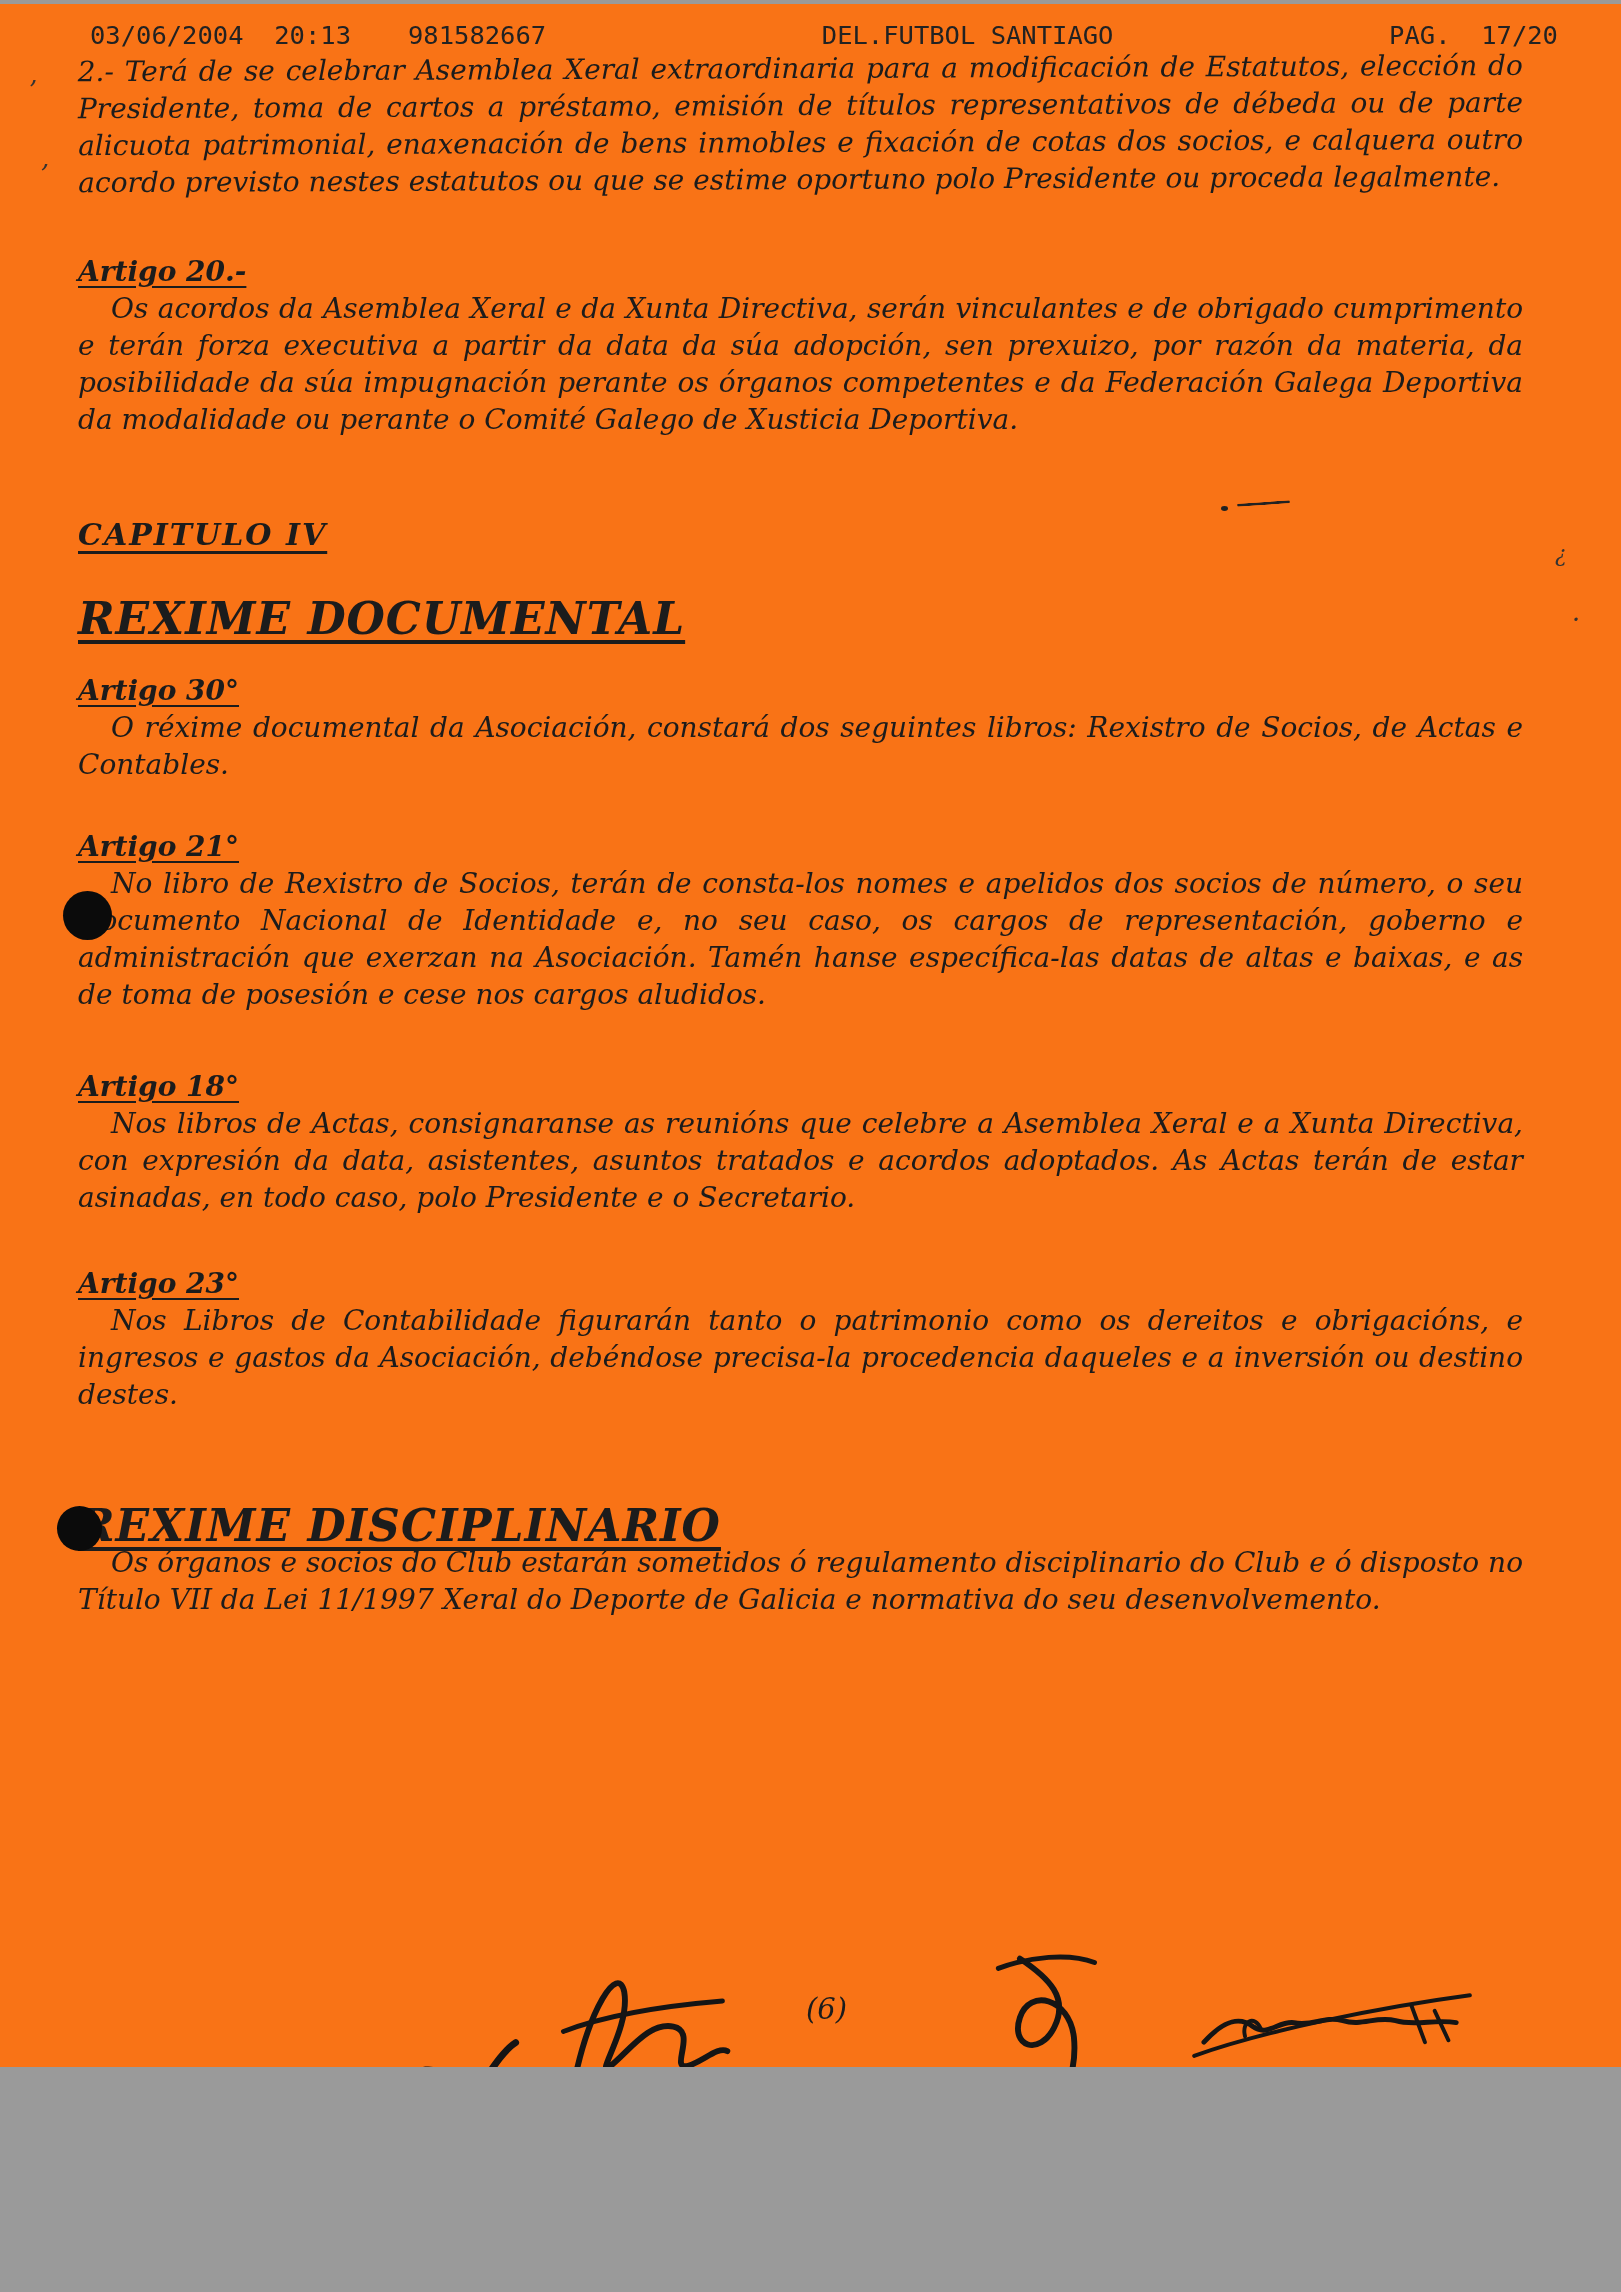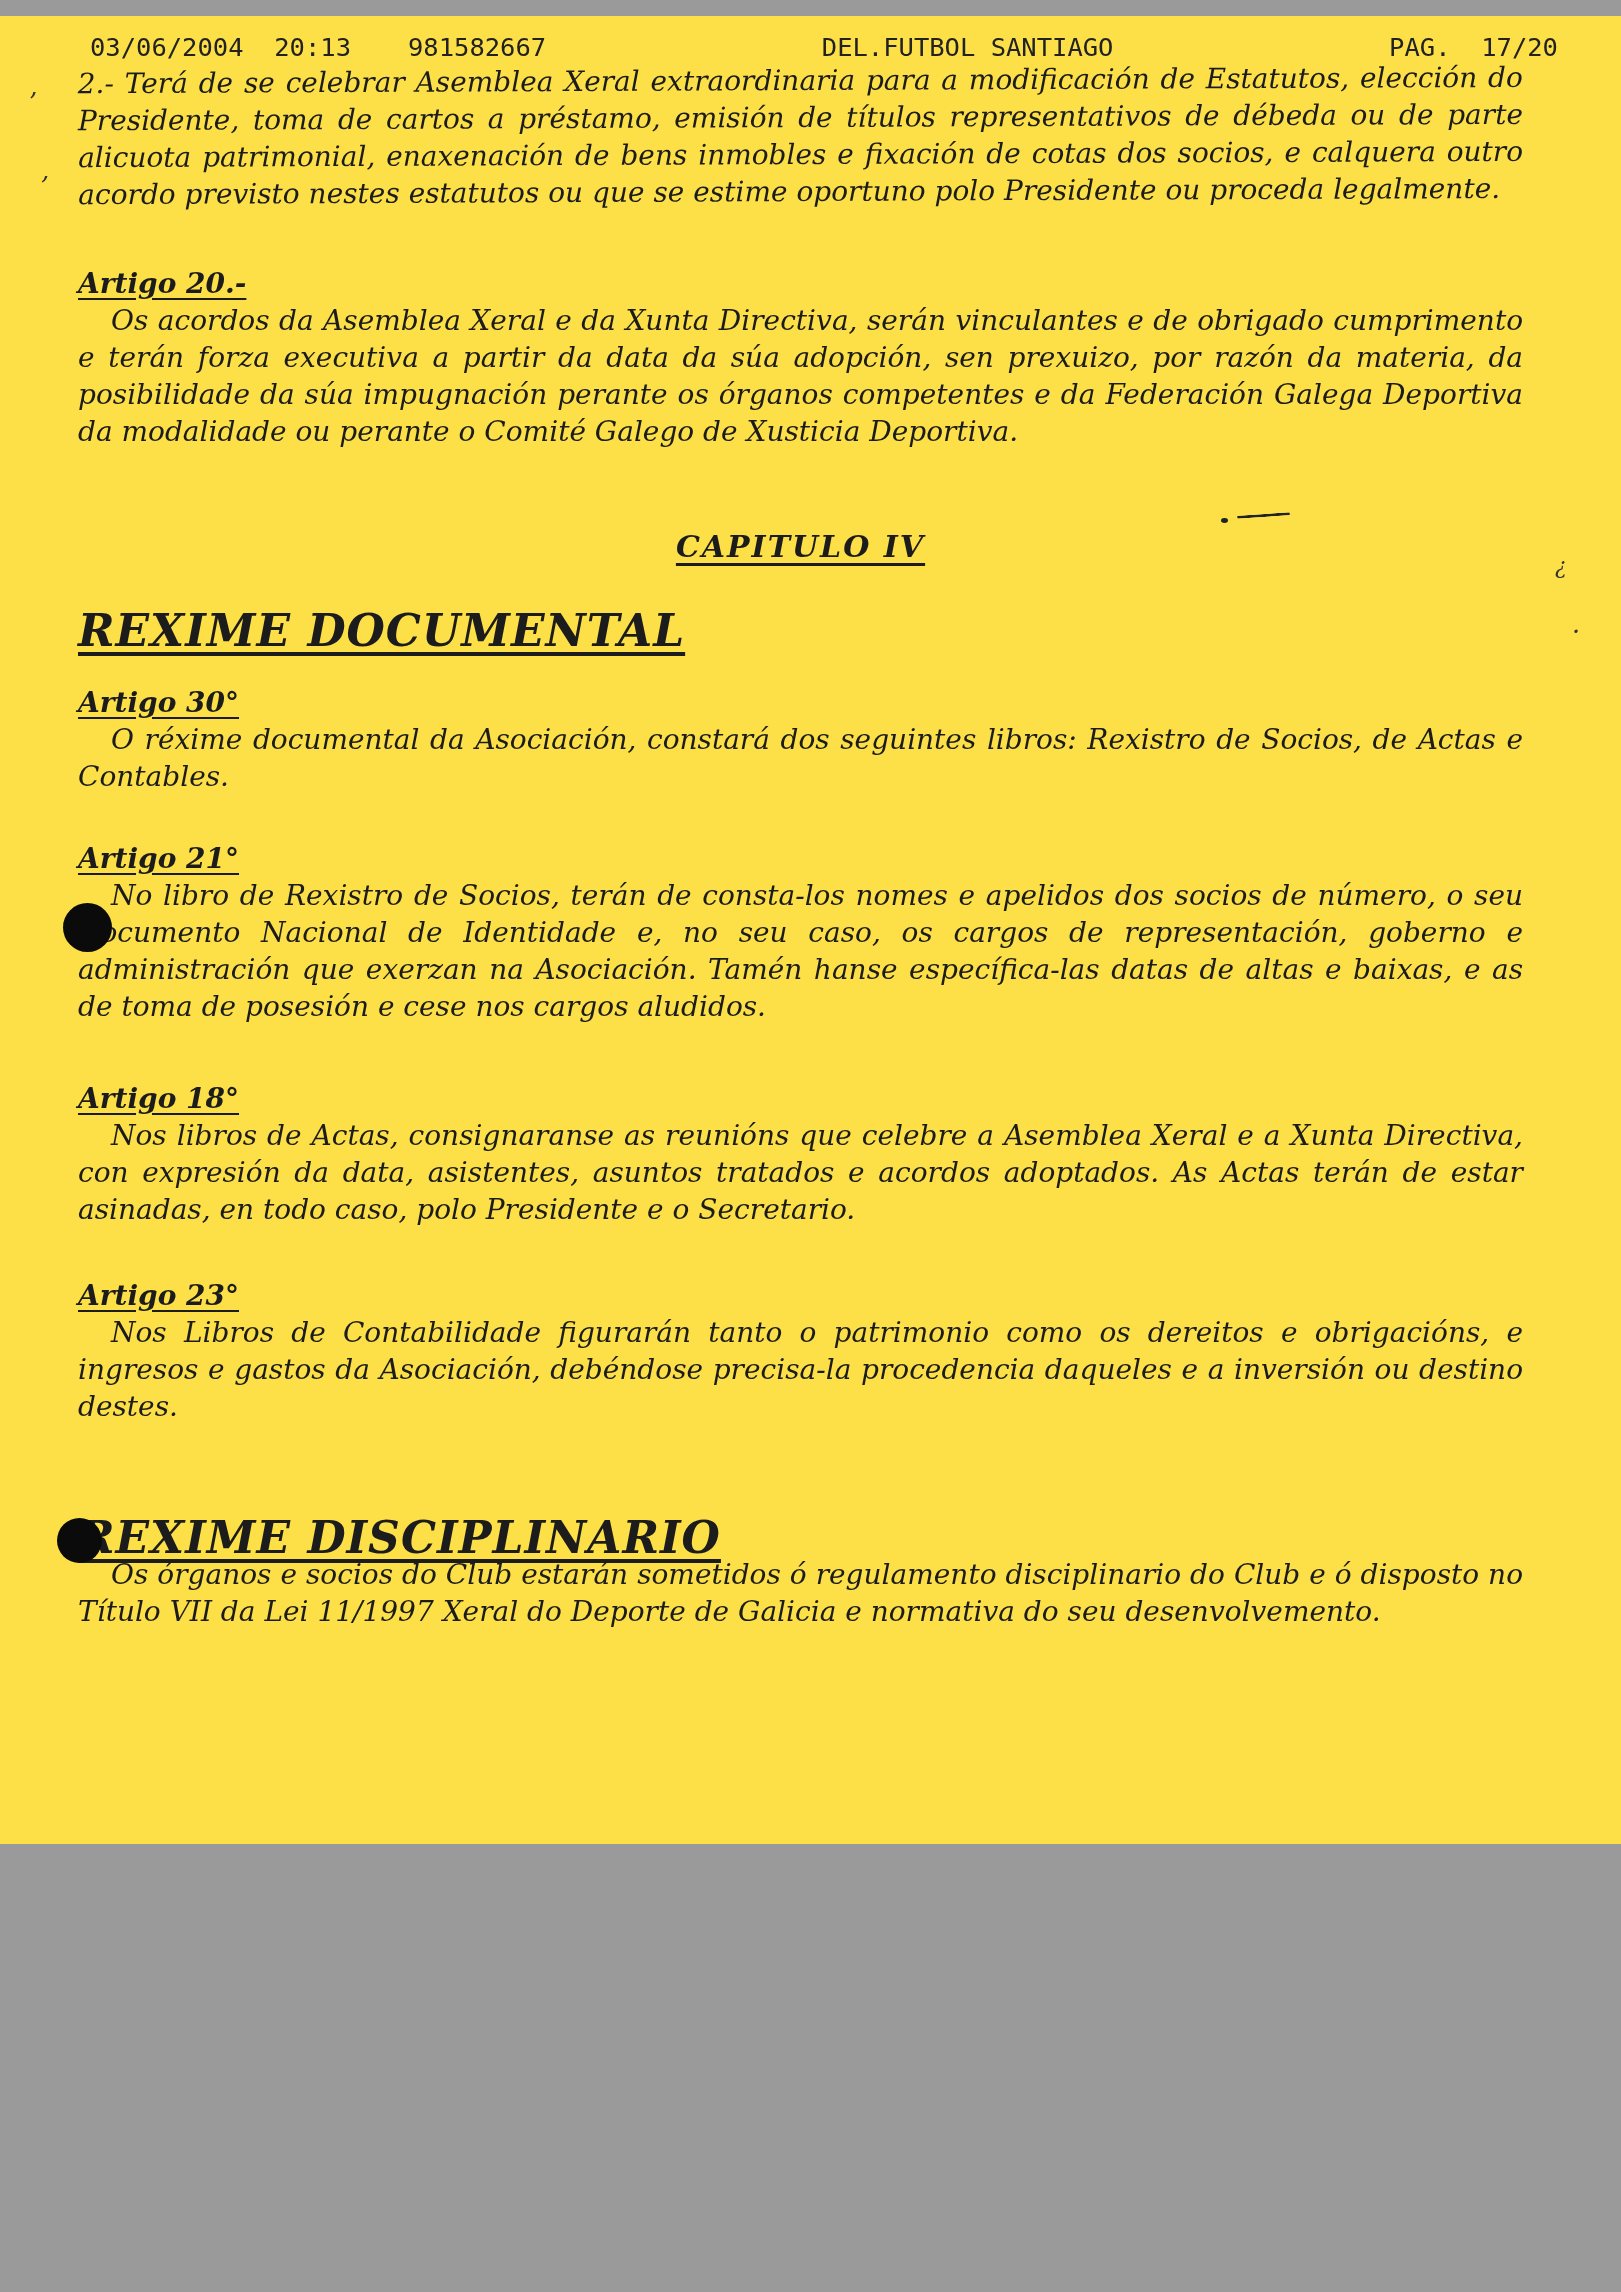--- a/index.html
+++ b/index.html
@@ -1,20 +1,20 @@
 <!DOCTYPE html>
 <html><head>
 <meta charset="utf-8">
 <style>
   html,body{margin:0;padding:0;background:#9a9a9a;}
   .page{
     position:relative;
-    width:1621px;height:1828px;
-    margin:16px auto;
-    background:#fde047;
+    width:1621px;height:2063px;
+    margin:4px auto;
+    background:#f97316;
     overflow:hidden;
     font-family:"DejaVu Serif", serif;
     color:#1c1c1c;
   }
   
   .fax-header{
     display:flex;justify-content:space-between;align-items:flex-start;
     padding:15.7px 63px 0 90px;
     font-family:"DejaVu Sans Mono", monospace;
     font-size:25.5px;color:#222;
@@ -28,21 +28,21 @@
     font-style:italic;
   }
   p.body-par{margin:0;text-align:justify;}
   .indent{text-indent:33px;}
   .h-artigo{
     margin:0;font-weight:bold;font-style:italic;
     text-decoration:underline;text-underline-offset:4.9px;
     font-size:28px;
   }
   .h-chapter{
-    margin:0;text-align:center;font-weight:bold;font-style:italic;
+    margin:0;font-weight:bold;font-style:italic;
     text-decoration:underline;text-underline-offset:5.9px;
     font-size:30px;letter-spacing:2px;
   }
   .h-section{
     margin:0;font-weight:bold;font-style:italic;
     text-decoration:underline;text-underline-offset:5.9px;
     font-size:44px;letter-spacing:1px;
   }
   
   .mt-par1{margin-top:43px;transform:rotate(-0.25deg);}

